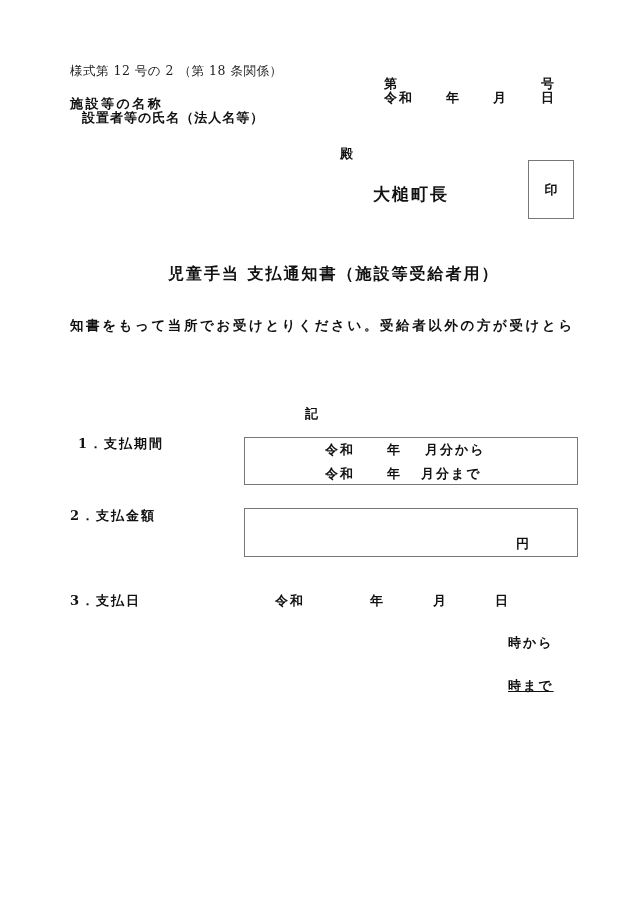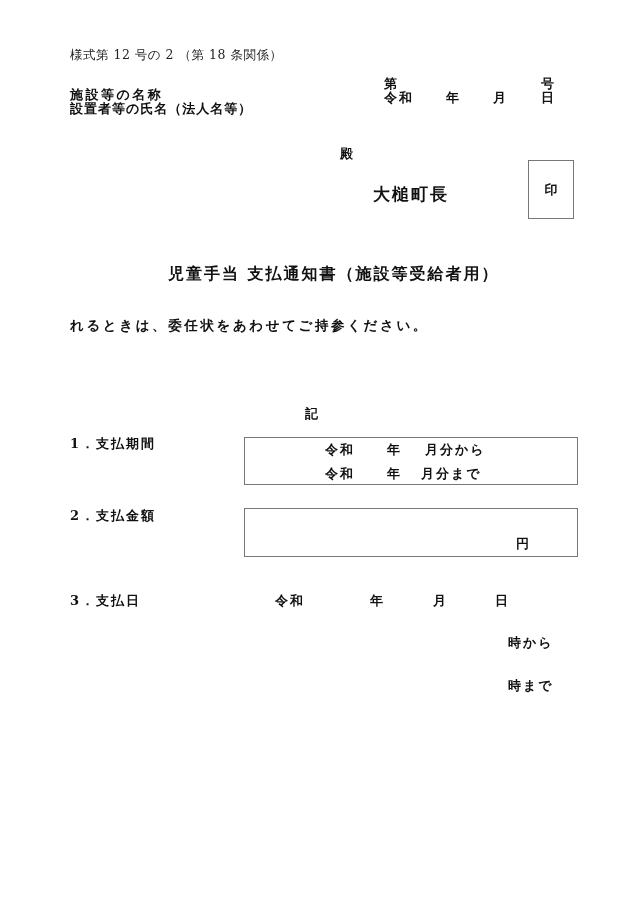--- a/index.html
+++ b/index.html
@@ -9,22 +9,22 @@
     }
     body {
       width: 630px;
       height: 903px;
       position: relative;
       overflow: hidden;
       font-family: "DejaVu Serif", "Liberation Serif", serif;
       color: #111111;
     }
     .abs { position: absolute; white-space: nowrap; }
-    .form-no { left: 70px; top: 47px; font-size: 12.5px; letter-spacing: 0.5px; color: #222; font-weight: normal; }
-    .addr { left: 70px; top: 88px; font-size: 13px; line-height: 14px; letter-spacing: 2.5px; font-weight: bold; }
+    .form-no { left: 70px; top: 63px; font-size: 12.5px; letter-spacing: 0.5px; color: #222; font-weight: normal; }
+    .addr { left: 70px; top: 97px; font-size: 13px; line-height: 14px; letter-spacing: 2.5px; font-weight: bold; }
     .addr div { height: 14px; }
     .dono { left: 340px; top: 145px; font-size: 13px; font-weight: bold; }
     .ref-dai { left: 384px; top: 77px; font-size: 13px; font-weight: bold; line-height: 14px; }
     .ref-go { left: 541px; top: 77px; font-size: 13px; font-weight: bold; line-height: 14px; }
     .ref-date { top: 91px; font-size: 13px; font-weight: bold; line-height: 14px; }
     .mayor { left: 373px; top: 183px; font-size: 17px; font-weight: bold; letter-spacing: 2px; }
     .seal-box {
       position: absolute; left: 528px; top: 160px; width: 46px; height: 59px;
       border: 1px solid #777; box-sizing: border-box;
       display: flex; align-items: center; justify-content: center;
@@ -51,38 +51,38 @@
 
   <div class="abs ref-dai">第</div>
   <div class="abs ref-go">号</div>
   <div class="abs ref-date" style="left:384px;letter-spacing:2px;">令和</div>
   <div class="abs ref-date" style="left:446px;">年</div>
   <div class="abs ref-date" style="left:493px;">月</div>
   <div class="abs ref-date" style="left:541px;">日</div>
 
   <div class="abs addr">
     <div>施設等の名称</div>
-    <div style="letter-spacing:1px;">設置者等の氏名（法人名等）</div>
+    <div style="letter-spacing:1px;margin-left:12px;">設置者等の氏名（法人名等）</div>
   </div>
   <div class="abs dono">殿</div>
 
   <div class="abs mayor">大槌町長</div>
   <div class="seal-box">
     <span>印</span>
   </div>
 
   <div class="abs title">児童手当 支払通知書（施設等受給者用）</div>
 
   <div class="abs body-text">
-    <div>れるときは、委任状をあわせてご持参ください。</div>
+    <div>知書をもって当所でお受けとりください。受給者以外の方が受けとら</div>
   </div>
 
   <div class="abs ki">記</div>
 
-  <div class="abs item-label" style="top:435px;">1．支払期間</div>
+  <div class="abs item-label" style="top:435px;margin-left:8px;">1．支払期間</div>
   <div class="box" style="top:437px;height:48px;">
     <span class="box-line" style="left:80px;top:3px;letter-spacing:2px;">令和</span>
     <span class="box-line" style="left:142px;top:3px;">年</span>
     <span class="box-line" style="left:180px;top:3px;letter-spacing:2px;">月分から</span>
     <span class="box-line" style="left:80px;top:27px;letter-spacing:2px;">令和</span>
     <span class="box-line" style="left:142px;top:27px;">年</span>
     <span class="box-line" style="left:176px;top:27px;letter-spacing:2px;">月分まで</span>
   </div>
 
   <div class="abs item-label" style="top:507px;text-align:center;">2．支払金額</div>
@@ -90,15 +90,15 @@
     <span class="box-line" style="left:30px;top:26px;"></span>
     <span class="box-line" style="left:271px;top:26px;">円</span>
   </div>
 
   <div class="abs item-label" style="top:592px;">3．支払日</div>
   <div class="date-part" style="left:275px;top:592px;letter-spacing:2px;">令和</div>
   <div class="date-part" style="left:370px;top:592px;">年</div>
   <div class="date-part" style="left:433px;top:592px;">月</div>
   <div class="date-part" style="left:495px;top:592px;">日</div>
   <div class="date-part" style="left:508px;top:634px;letter-spacing:2px;">時から</div>
-  <div class="date-part" style="left:508px;top:677px;letter-spacing:2px;">時まで</div>
+  <div class="date-part" style="left:508px;top:677px;letter-spacing:2px;text-decoration:underline;">時まで</div>
 
 </div>
 
 </body></html>

